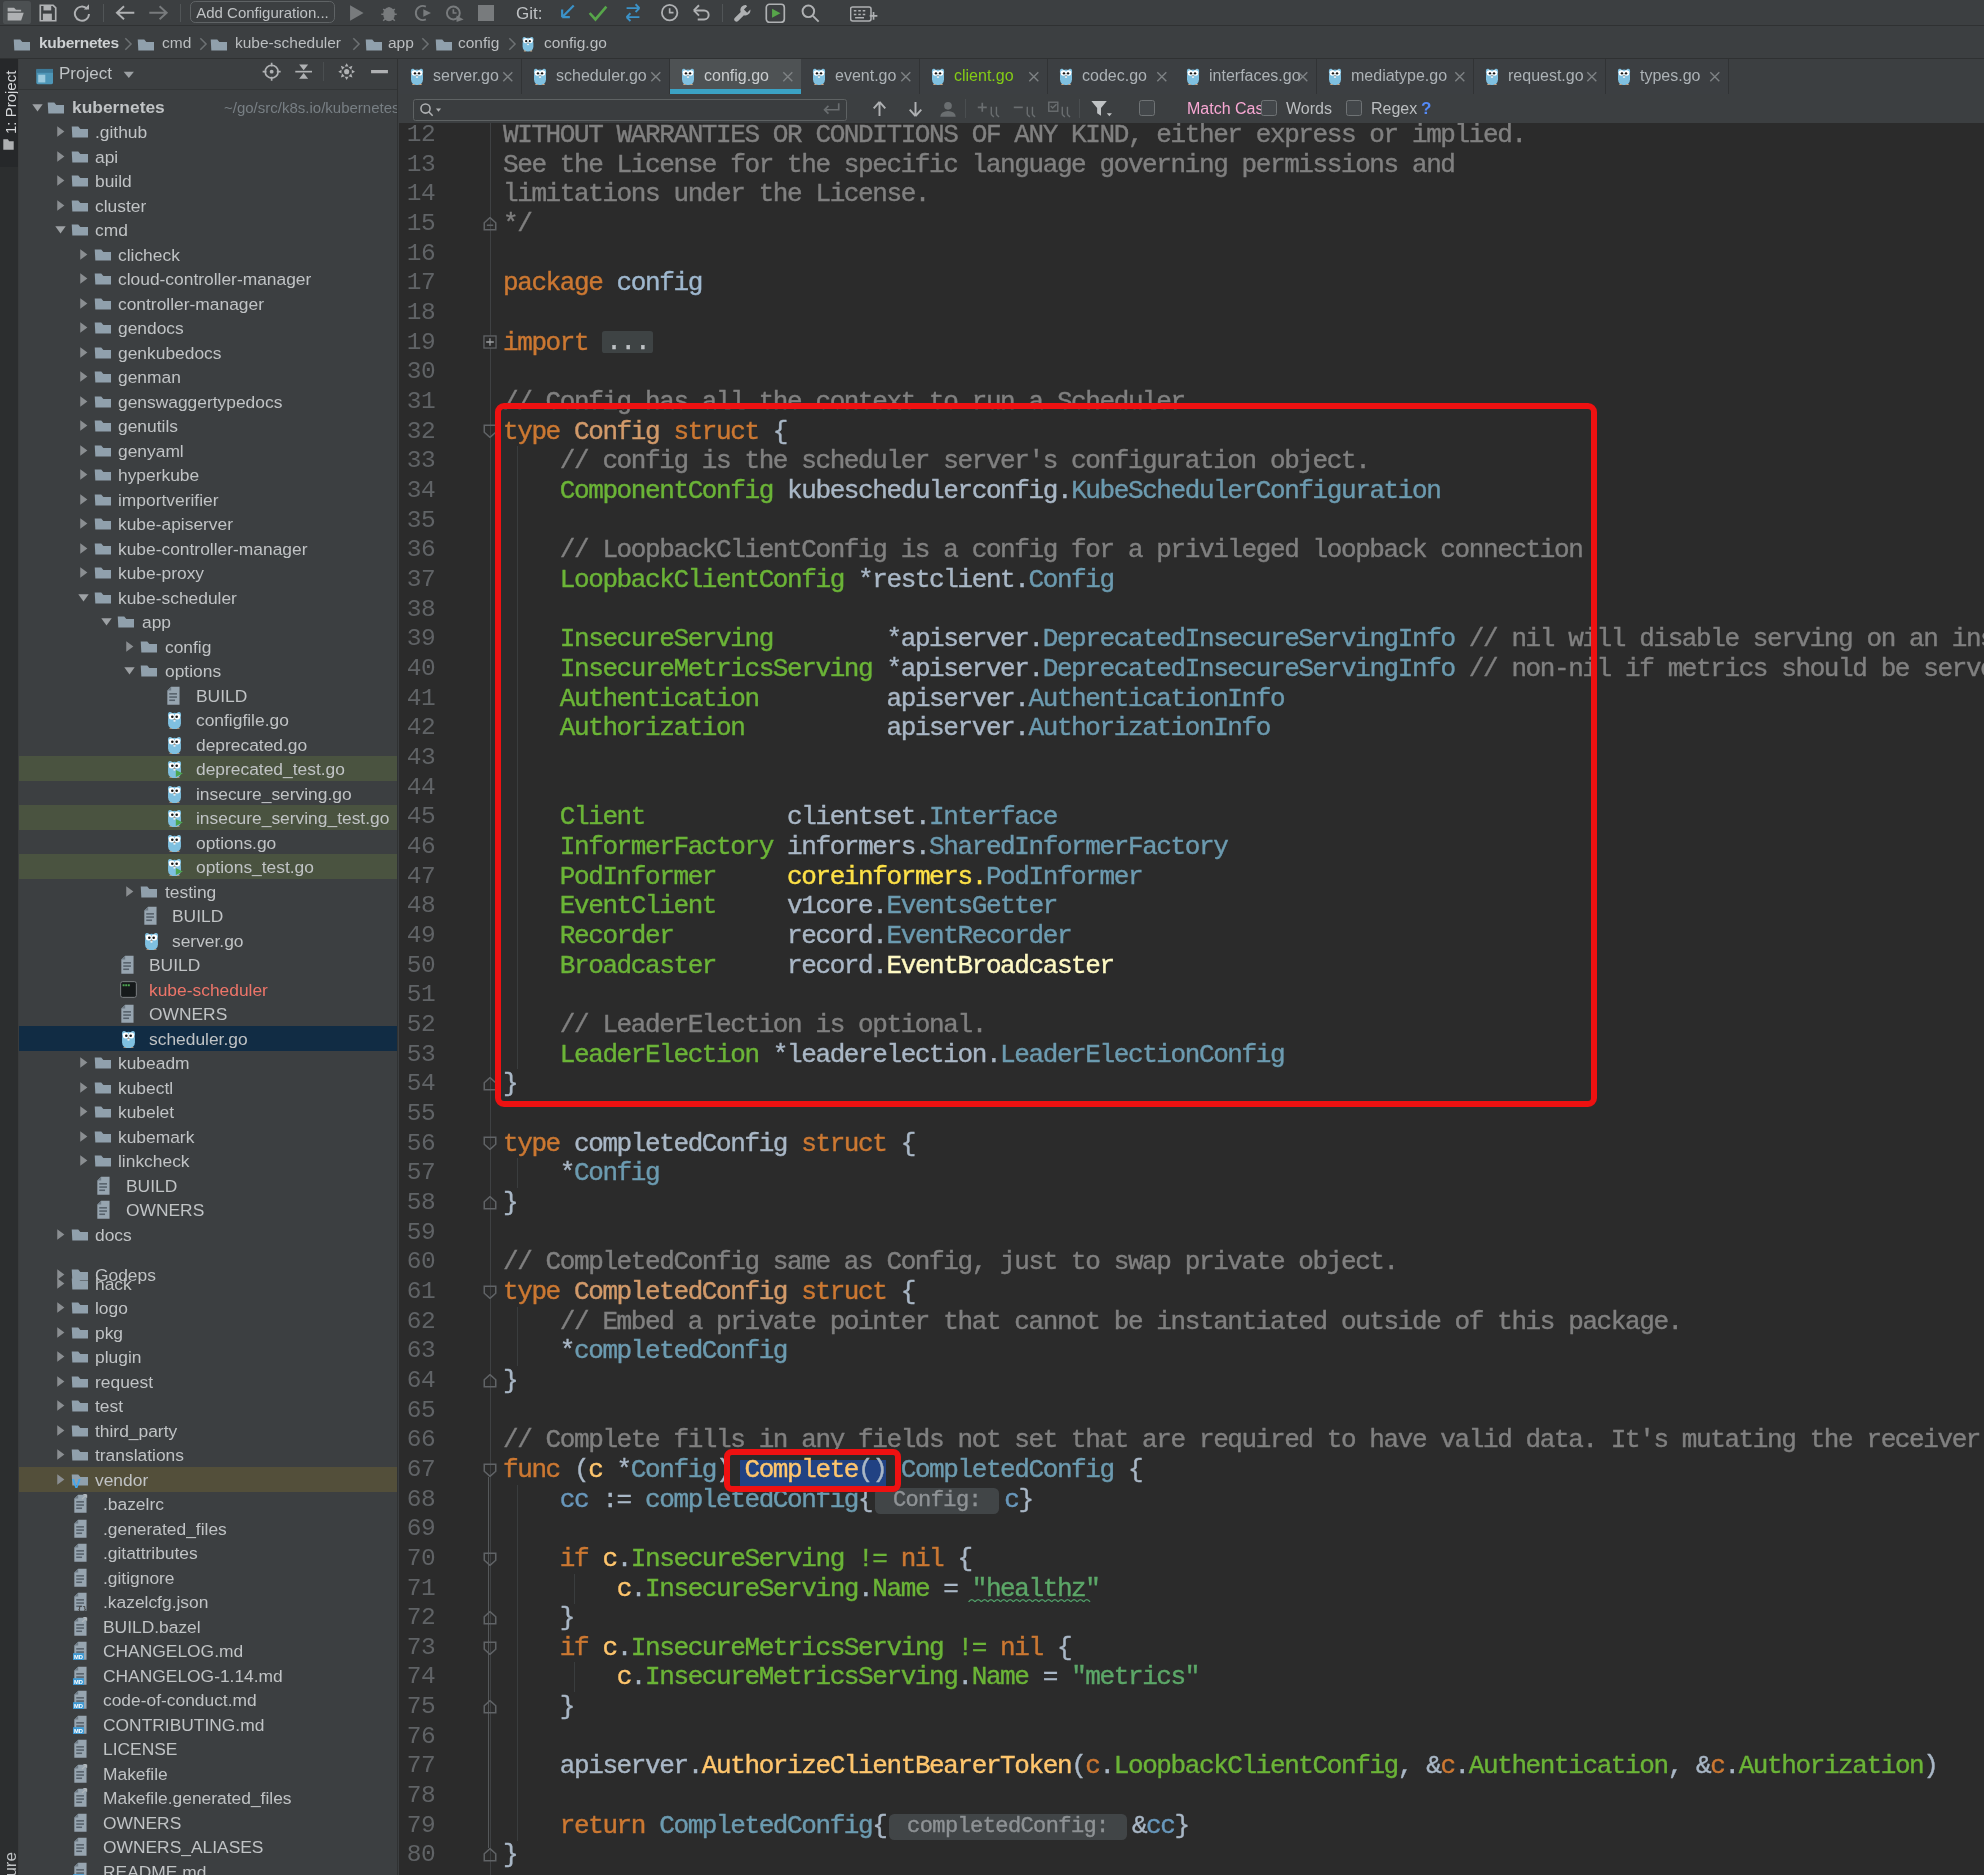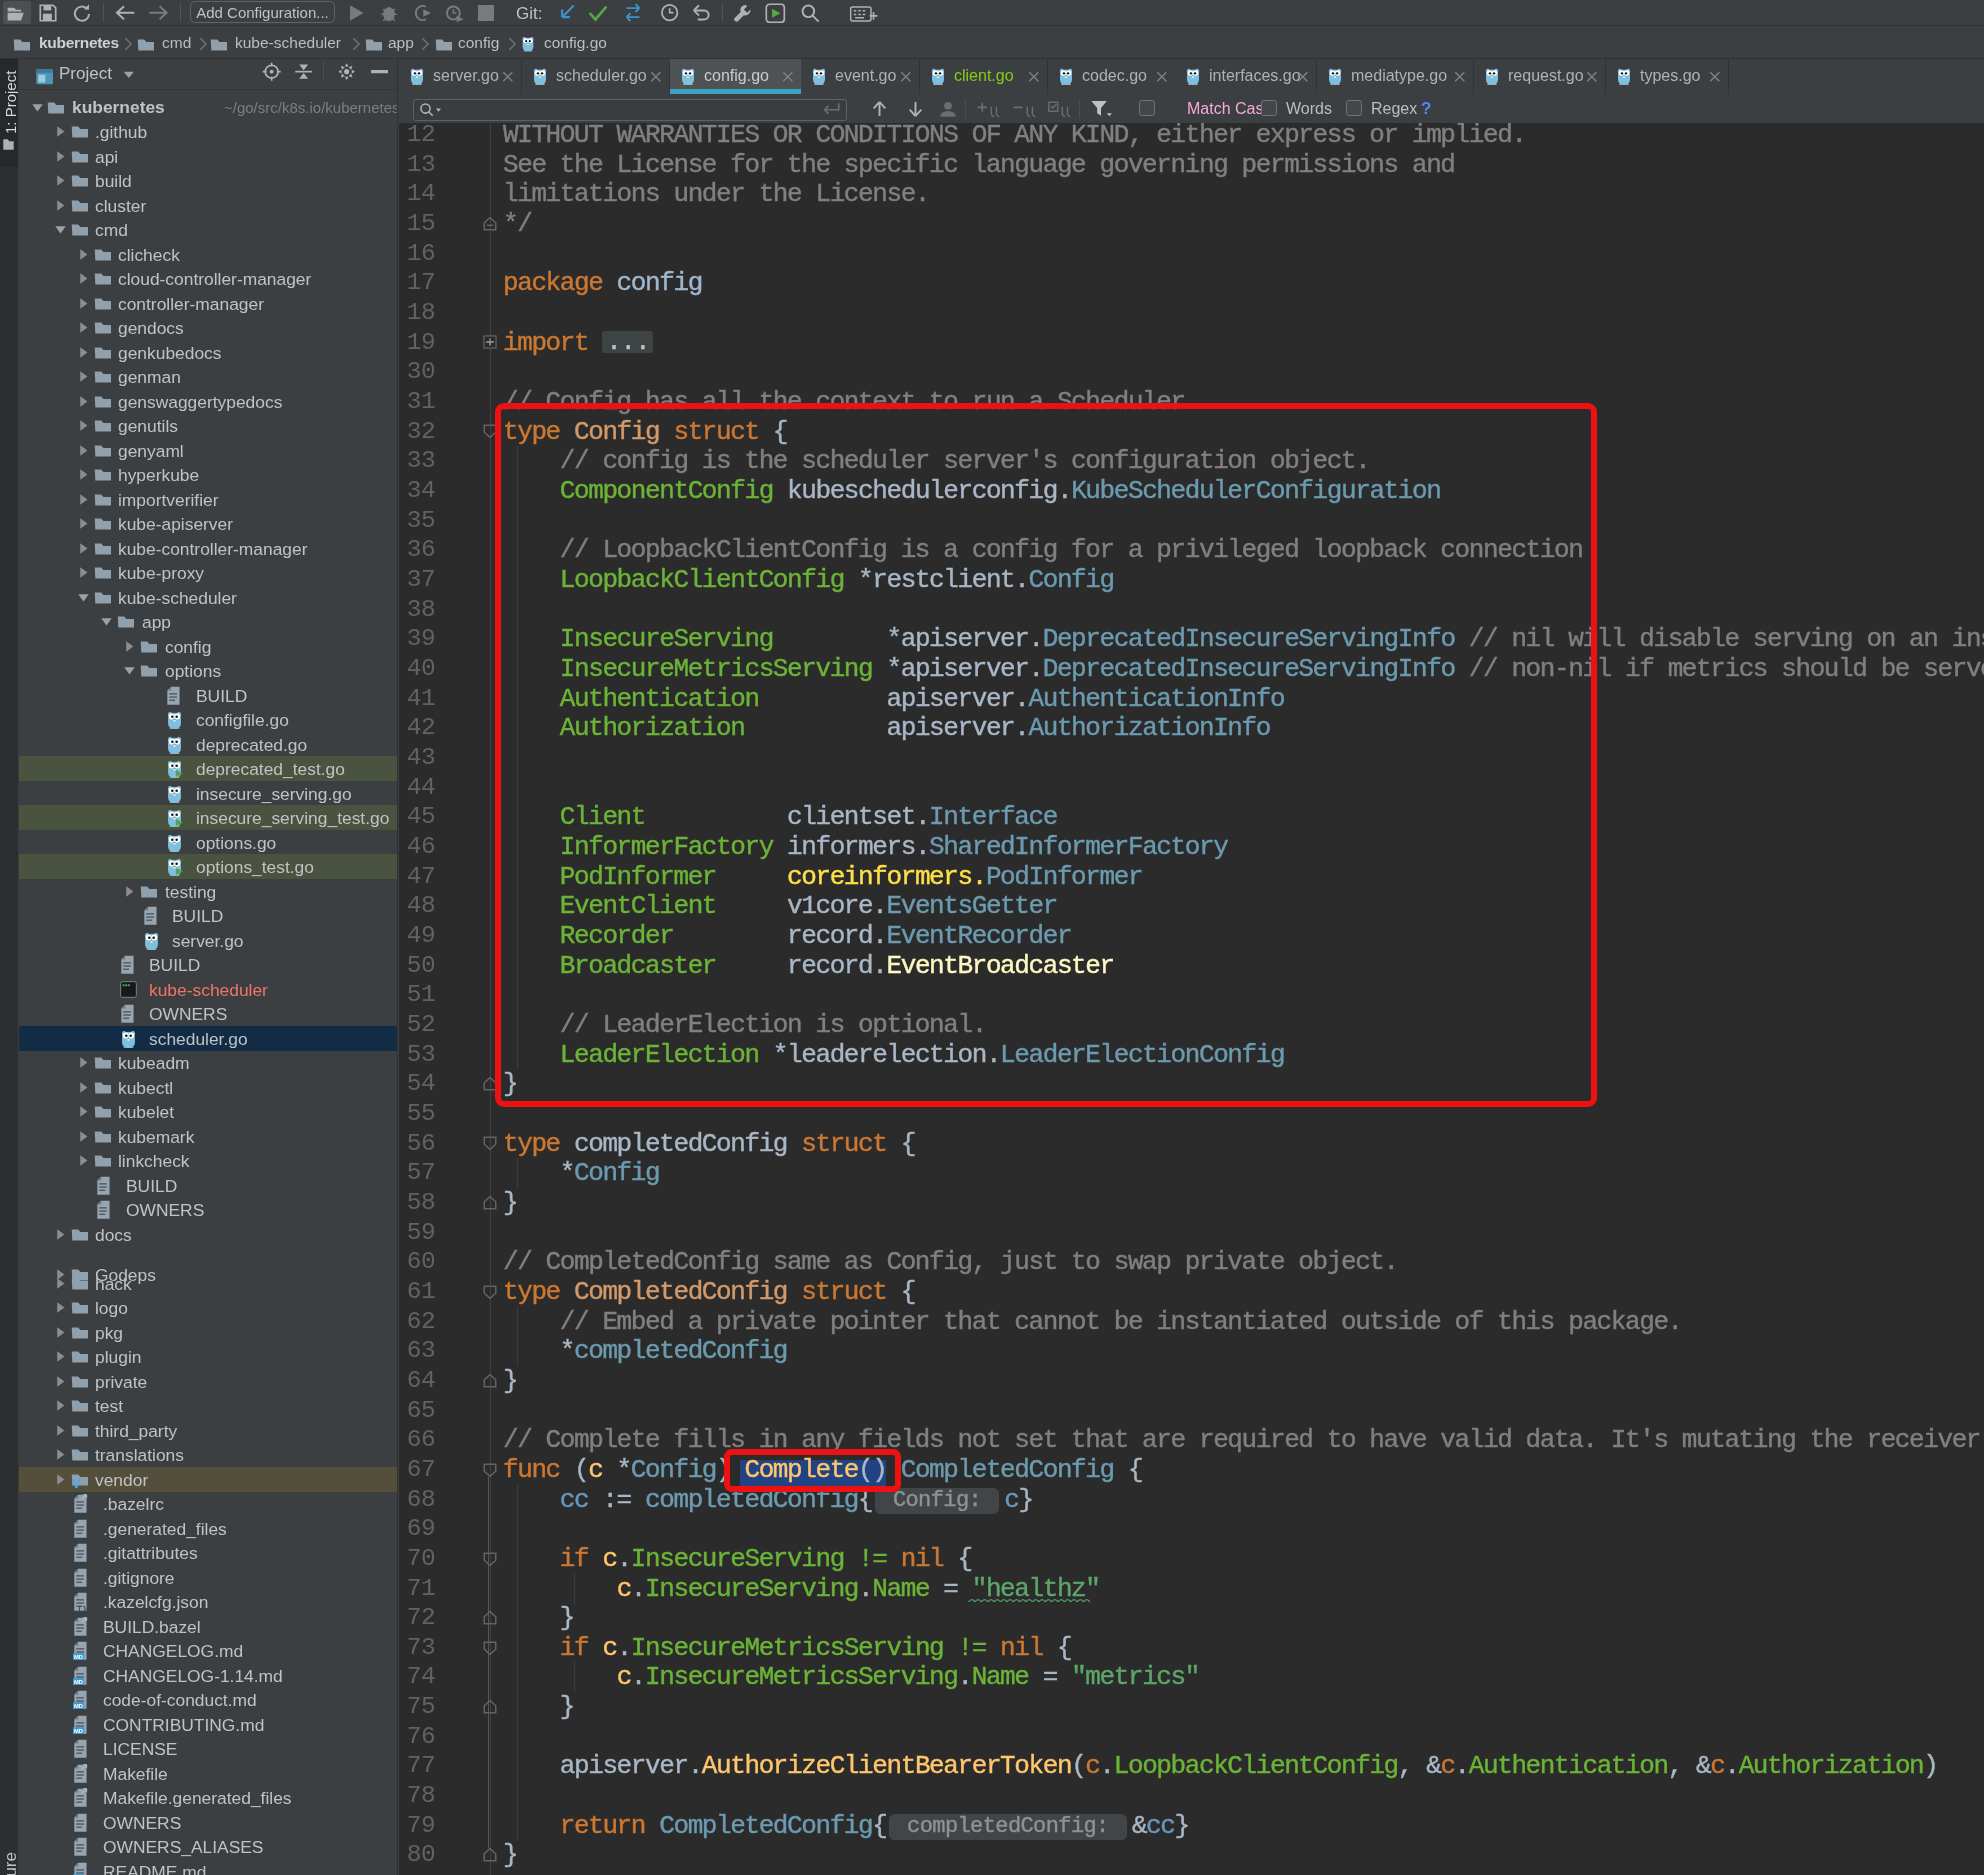--- a/index.html
+++ b/index.html
@@ -722,21 +722,21 @@
         </svg>
         <span style="position:absolute;left:76px;top:2.6px;font-size:17.4px;color:#C0C3C5;white-space:nowrap">plugin</span>
       </div>
 <div style="position:absolute;left:0;top:1279px;width:100%;height:24.5px;">
         <svg width="13" height="13" viewBox="0 0 20 20" style="position:absolute;left:35px;top:6.4px">
           <path d="M5 2 l11 8 l-11 8 z" fill="#8A8E91"></path>
         </svg>
         <svg width="17.4" height="14" viewBox="0 0 27 22" style="position:absolute;left:52px;top:5.2px">
           <path d="M1 3.96 h10.26 l3.2399999999999998 3.96 h12.42 v13.2 h-25 z" fill="#90A0AC"></path>
         </svg>
-        <span style="position:absolute;left:76px;top:2.6px;font-size:17.4px;color:#C0C3C5;white-space:nowrap">private</span>
+        <span style="position:absolute;left:76px;top:2.6px;font-size:17.4px;color:#C0C3C5;white-space:nowrap">request</span>
       </div>
 <div style="position:absolute;left:0;top:1303px;width:100%;height:24.5px;">
         <svg width="13" height="13" viewBox="0 0 20 20" style="position:absolute;left:35px;top:6.4px">
           <path d="M5 2 l11 8 l-11 8 z" fill="#8A8E91"></path>
         </svg>
         <svg width="17.4" height="14" viewBox="0 0 27 22" style="position:absolute;left:52px;top:5.2px">
           <path d="M1 3.96 h10.26 l3.2399999999999998 3.96 h12.42 v13.2 h-25 z" fill="#90A0AC"></path>
         </svg>
         <span style="position:absolute;left:76px;top:2.6px;font-size:17.4px;color:#C0C3C5;white-space:nowrap">test</span>
       </div>

